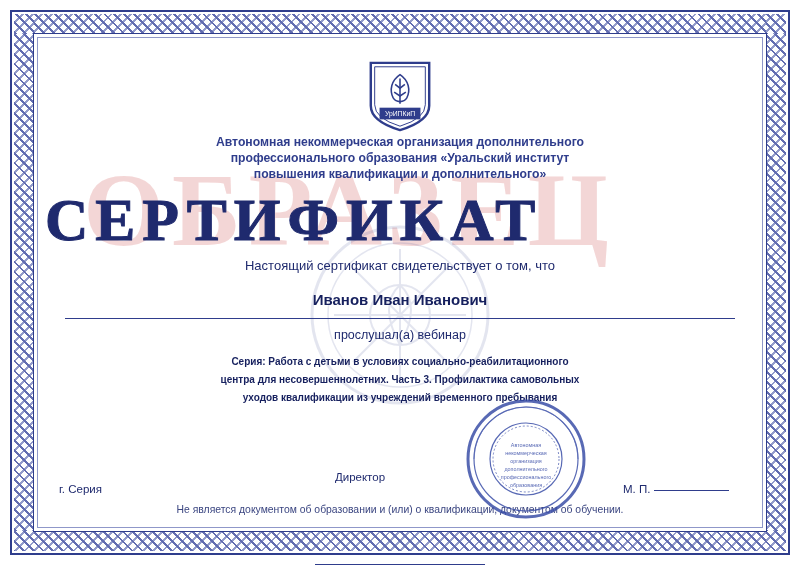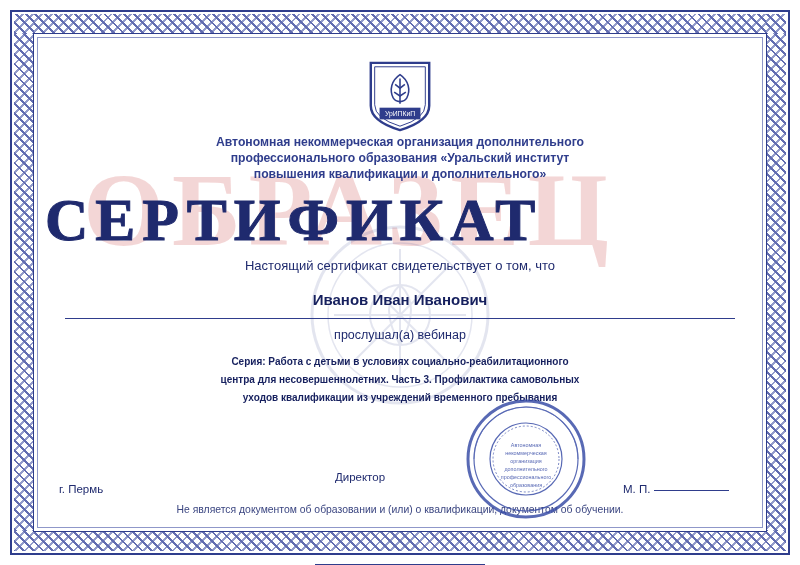--- a/index.html
+++ b/index.html
@@ -297,21 +297,21 @@
     <div class="recipient-line"></div>
 
     <div class="action">прослушал(а) вебинар</div>
 
     <div class="course">
       <div>Серия: Работа с детьми в условиях социально-реабилитационного</div>
       <div>центра для несовершеннолетних. Часть 3. Профилактика самовольных</div>
       <div>уходов квалификации из учреждений временного пребывания</div>
     </div>
 
-    <div class="city">г. Пермь</div>
+    <div class="city">г. Серия</div>
 
     <div class="director">
       <div>Директор</div>
     </div>
 
     <div class="mp">
       <span>М. П.</span><span class="mp-line"></span>
     </div>
 
     <div class="disclaimer">Не является документом об образовании и (или) о квалификации, документом об обучении.</div>

